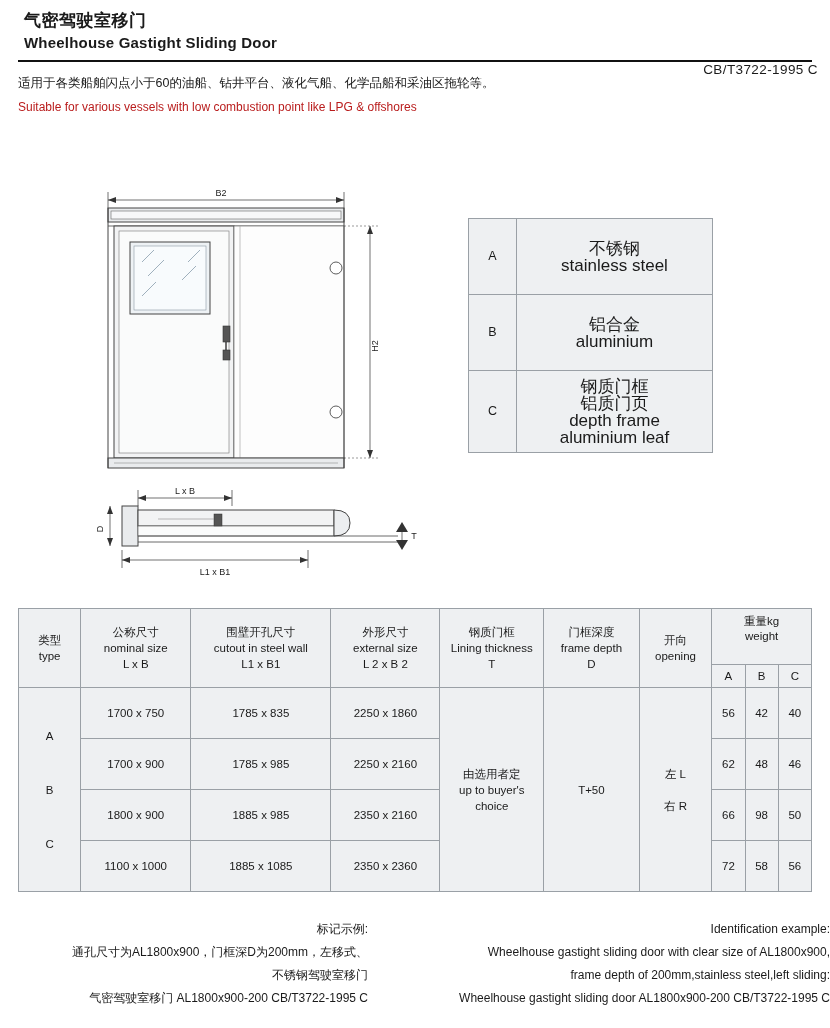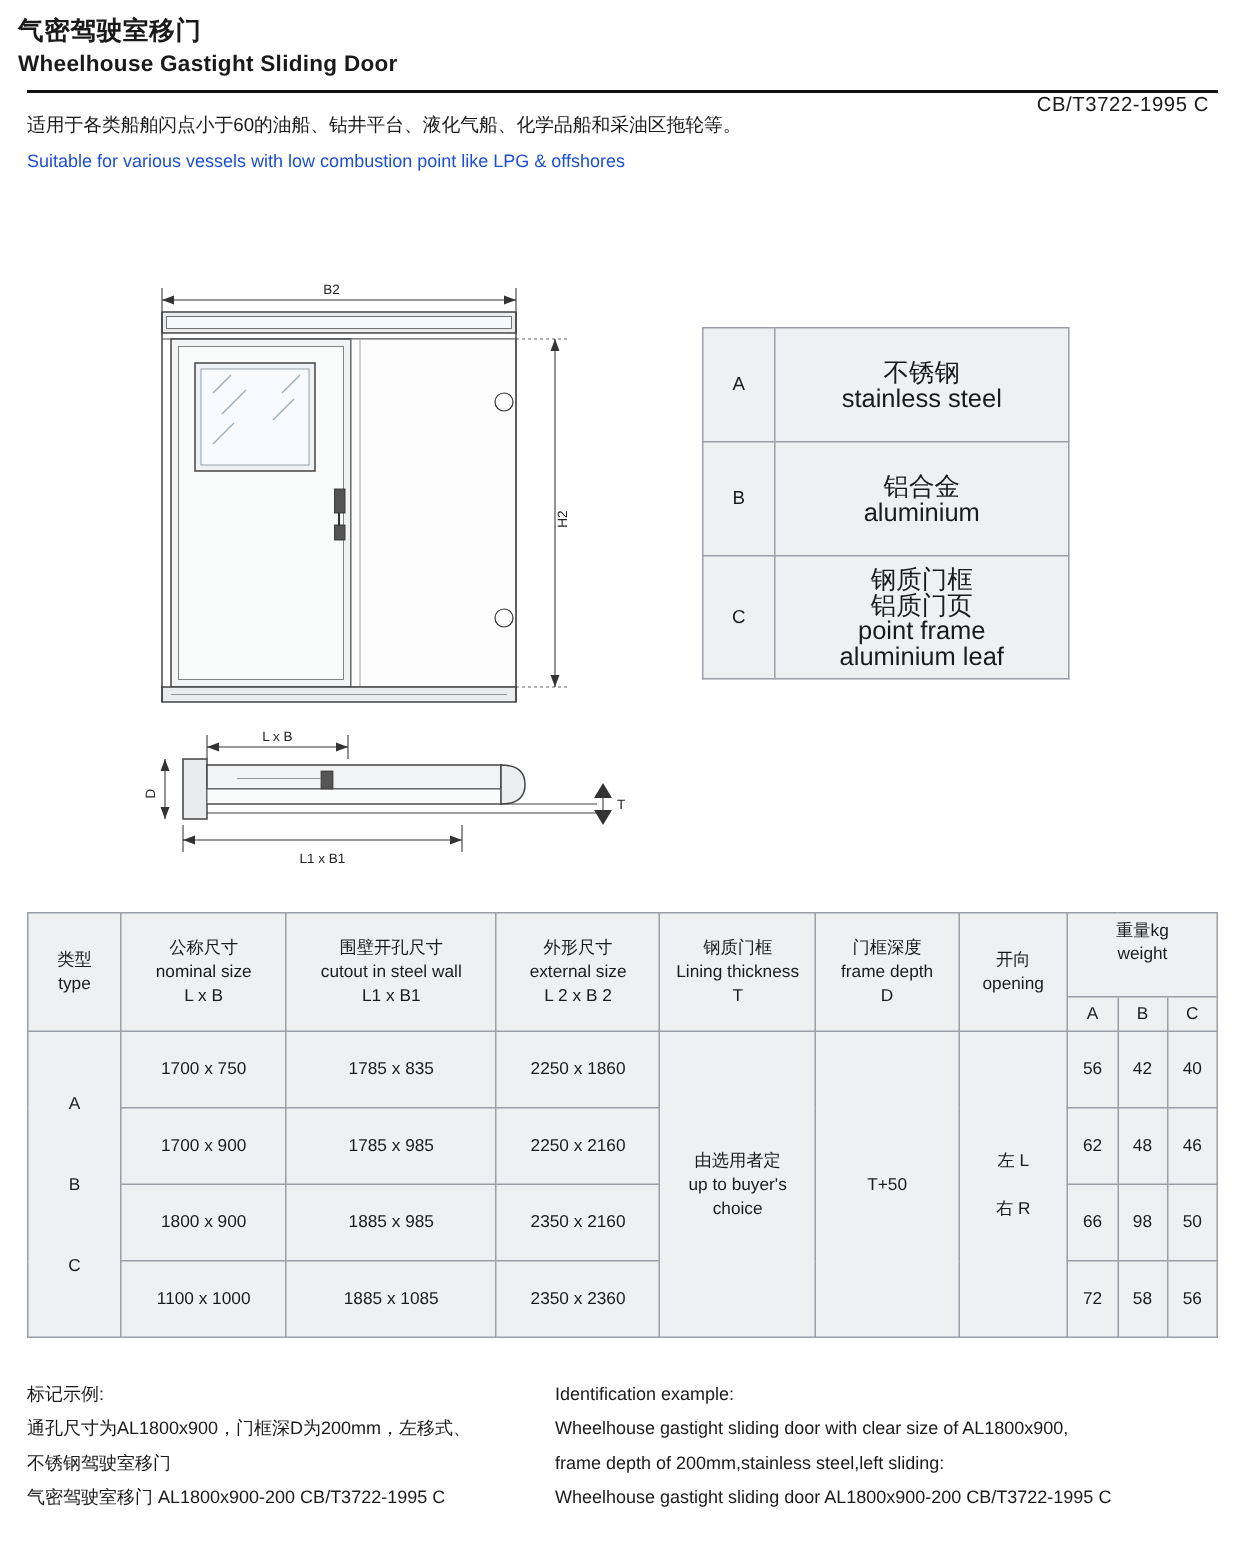--- a/index.html
+++ b/index.html
@@ -12,21 +12,21 @@
   }
   #page {
     position: relative;
     width: 830px;
     height: 1028px;
     overflow: hidden;
   }
   
   .header {
     position: absolute;
-    left: 12px; top: 10px;
+    left: 24px; top: 10px;
     width: 794px;
   }
   .title-cn {
     font-size: 17px;
     font-weight: bold;
     letter-spacing: 0.5px;
     line-height: 22px;
   }
   .title-en {
     font-size: 15px;
@@ -53,21 +53,21 @@
     position: absolute;
     left: 18px; top: 74px;
     font-size: 12.5px;
     line-height: 18px;
   }
   .subtitle-en {
     position: absolute;
     left: 18px; top: 98px;
     font-size: 12px;
     line-height: 18px;
-    color: #1d4ed8;
+    color: #b91c1c;
   }
 
   
   .drawing {
     position: absolute;
     left: 18px; top: 150px;
     width: 440px; height: 430px;
   }
   .dwg-svg { display: block; }
 
@@ -146,21 +146,21 @@
   .notes .col-cn {
     position: absolute;
     left: 0; top: 0;
     width: 350px;
   }
   .notes .col-en {
     position: absolute;
     left: 352px; top: 0;
     width: 460px;
   }
-  .notes .line { white-space: nowrap; }
+  .notes .line { white-space: nowrap; text-align: right; }
 </style>
 </head>
 <body>
 
 <div id="page">
 
   <div class="header">
     <div class="title-cn">气密驾驶室移门</div>
     <div class="title-en">Wheelhouse Gastight Sliding Door</div>
     <div class="std-code">CB/T3722-1995 C</div>
@@ -271,21 +271,21 @@
         <td>
           <div>铝合金</div>
           <div>aluminium</div>
         </td>
       </tr>
       <tr class="r3">
         <td class="key">C</td>
         <td>
           <div>钢质门框</div>
           <div>铝质门页</div>
-          <div>point frame</div>
+          <div>depth frame</div>
           <div>aluminium leaf</div>
         </td>
       </tr>
     </tbody>
   </table>
 
   <table class="spec">
     <thead>
       <tr>
         <td class="typecell">

